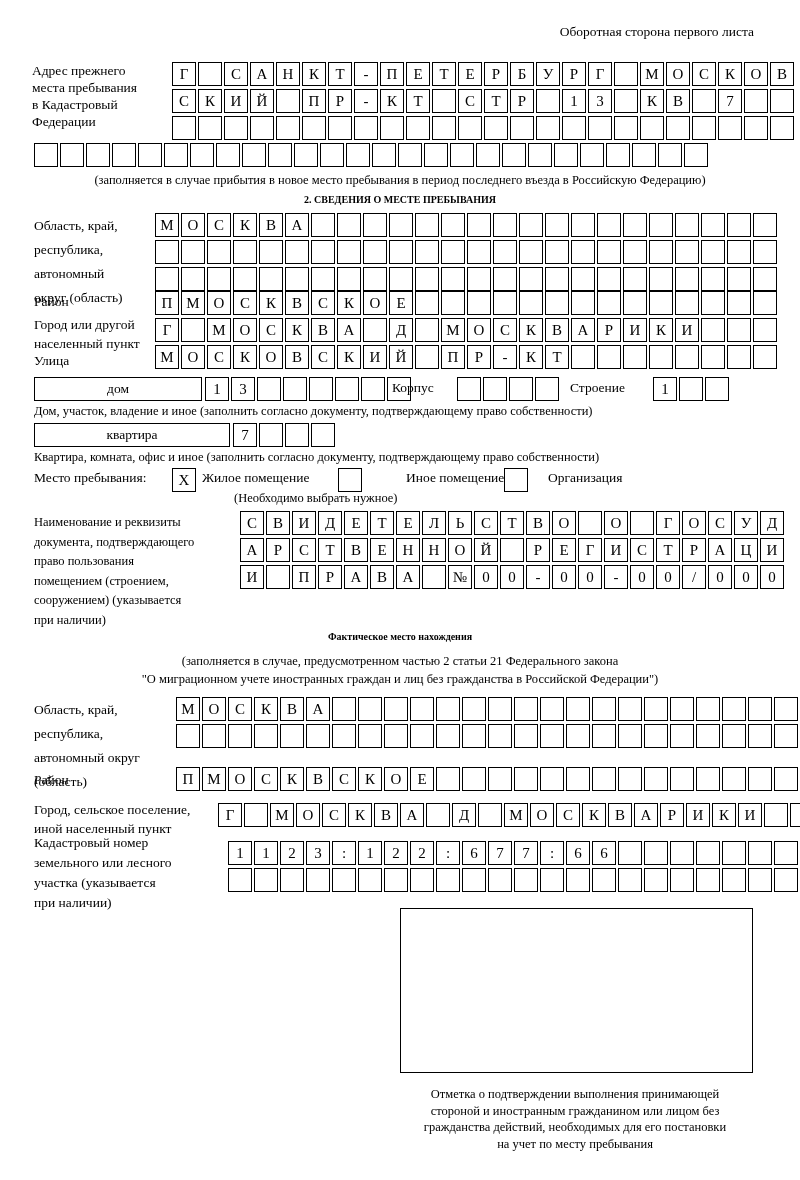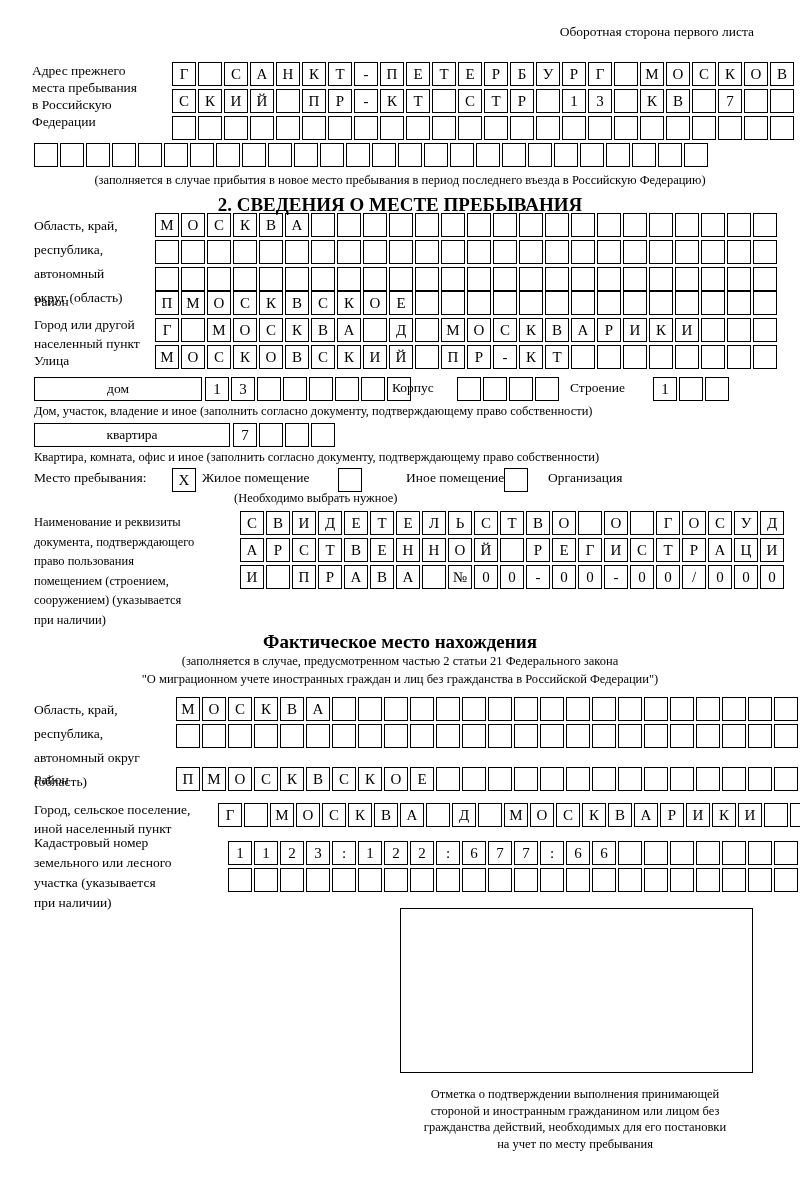--- a/index.html
+++ b/index.html
@@ -31,33 +31,33 @@
   }
   .wide{
     height:24px;border:1px solid #000;box-sizing:border-box;
     font-size:13.5px;line-height:22px;text-align:center;margin-right:2px;
   }
   .txt{position:absolute;}
   .sig-box{
     position:absolute;border:1px solid #000;box-sizing:border-box;
   }
   .note{font-size:12.5px;line-height:16.5px;text-align:center;}
-  .sect-title{font-size:19px;font-weight:bold;text-align:center;}
+  .sect-title{font-size:10px;font-weight:bold;text-align:center;}
 </style>
 </head>
 <body>
 
 <div class="page">
 
   <div class="hdr">Оборотная сторона первого листа</div>
 
   <div class="txt lbl" style="left:32px;top:62px;">
     <div>Адрес прежнего</div>
     <div>места пребывания</div>
-    <div>в Российскую</div>
+    <div>в Кадастровый</div>
     <div>Федерации</div>
   </div>
 
   <div class="row" id="prev-row-0" style="left:172px;top:62px;">
       <div class="cell">Г</div>
       <div class="cell"></div>
       <div class="cell">С</div>
       <div class="cell">А</div>
       <div class="cell">Н</div>
       <div class="cell">К</div>

